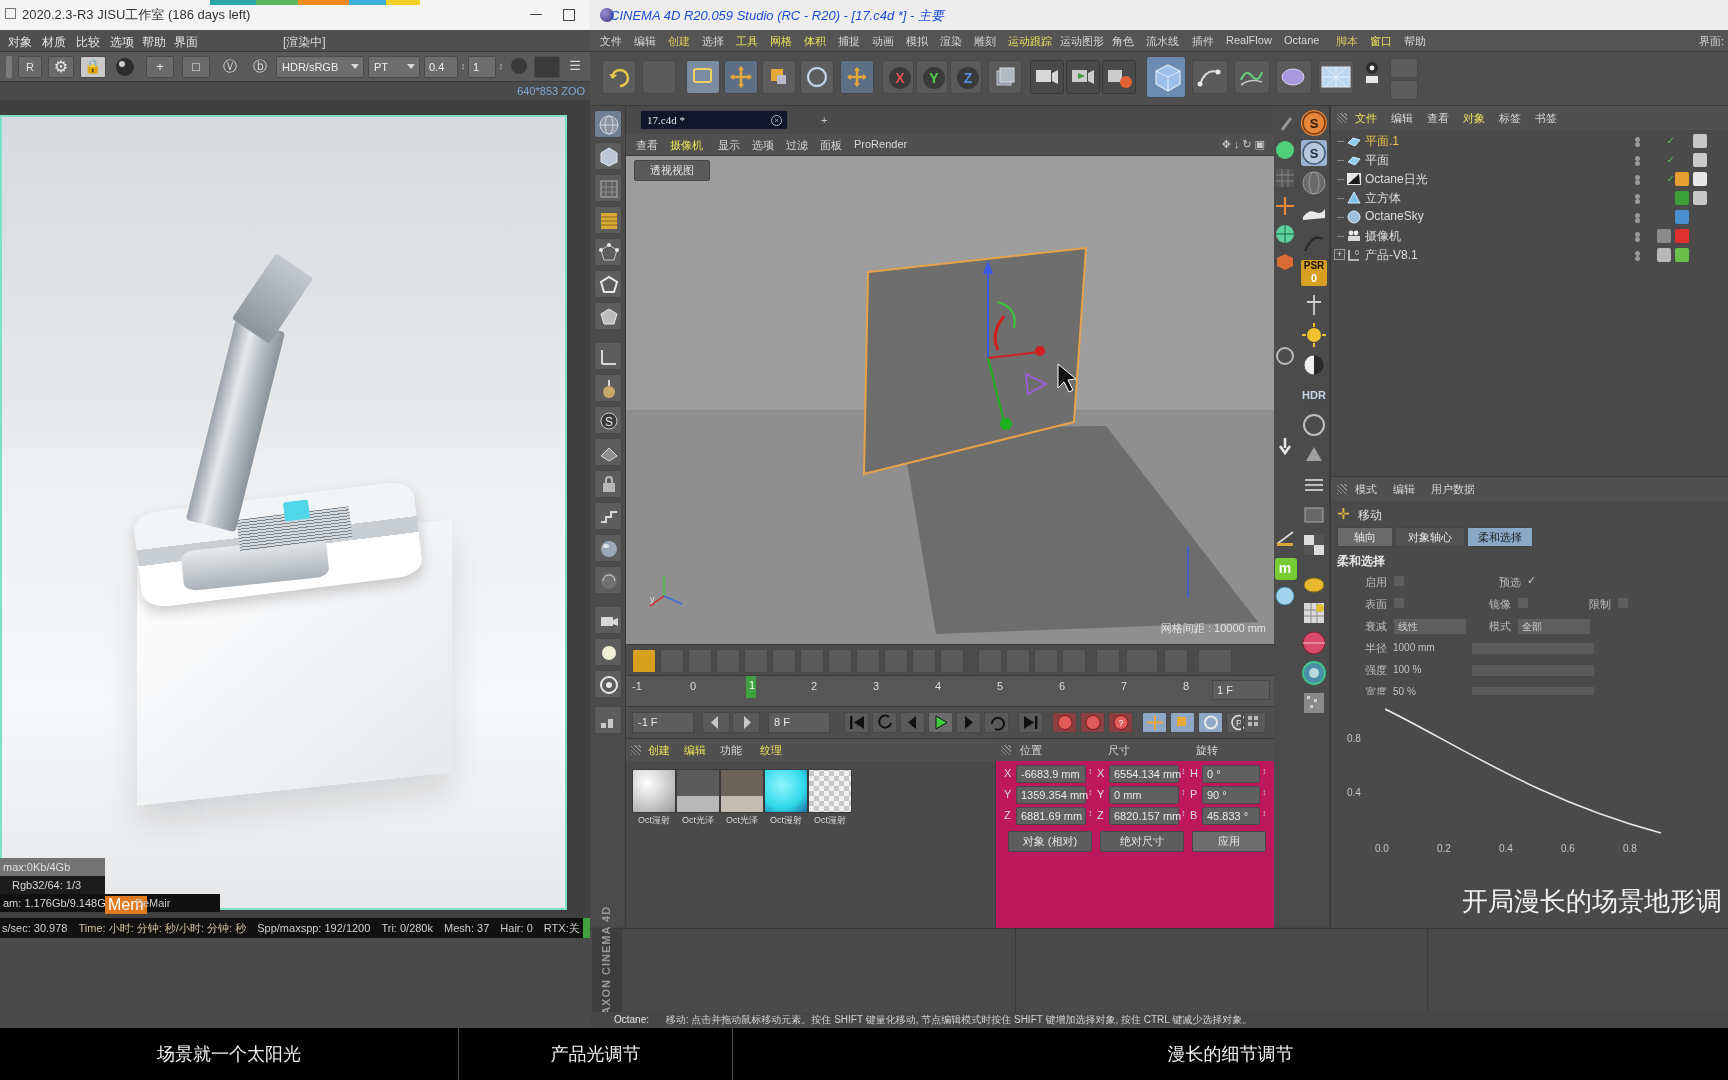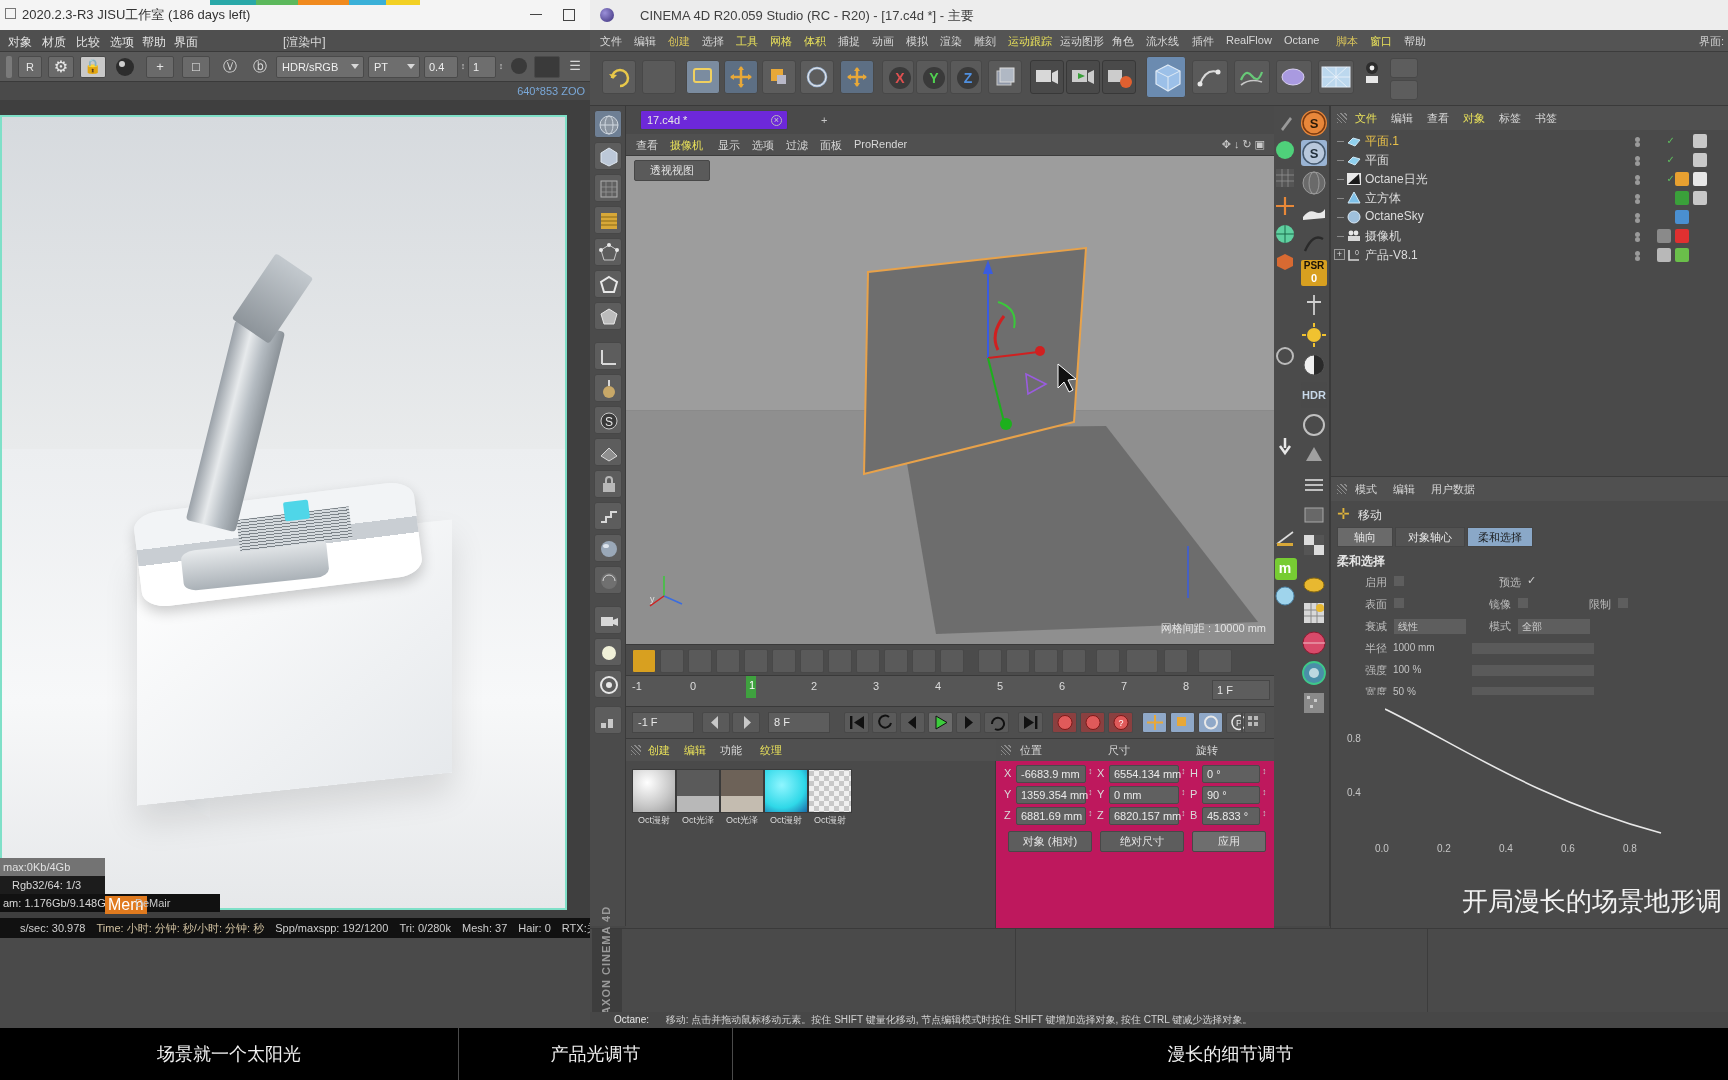--- a/index.html
+++ b/index.html
@@ -81,39 +81,39 @@
   #oct-statusbar { position:absolute; left:0; top:918px; width:590px; height:20px; background:#111;
       color:#cfcfcf; font-size:11px; line-height:20px; white-space:nowrap; }
   #oct-statusbar span { display:inline-block; }
   .gpu-badge { background:#3fa13f; color:#fff; padding:0 4px; }
 
   
   #c4d { position:absolute; left:590px; top:0; width:1138px; height:1028px; background:#474747; }
   #c4d-title { position:absolute; left:0; top:0; width:1138px; height:30px; background:#ededed; }
   #c4d-title .glyph { position:absolute; left:10px; top:8px; width:14px; height:14px; border-radius:50%;
       background:radial-gradient(circle at 35% 35%,#9a8fd8,#3b2f7a); }
-  #c4d-title .tt { position:absolute; left:50px; top:7px; font-size:13px; color:#404040; }
+  #c4d-title .tt { position:absolute; left:20px; top:7px; font-size:13px; color:#1d4ed8;font-style:italic; }
 
   #c4d-menubar { position:absolute; left:0; top:30px; width:1138px; height:22px; background:#545454;
       border-bottom:1px solid #3c3c3c; }
   #c4d-menubar .mi { position:absolute; top:4px; font-size:11px; white-space:nowrap; }
   #c4d-menubar .iface { position:absolute; right:4px; top:4px; font-size:11px; color:#cfcfcf; }
 
   #c4d-toolbar { position:absolute; left:0; top:52px; width:1138px; height:54px; background:#4f4f4f;
       border-bottom:1px solid #3a3a3a; }
   .tb { position:absolute; border-radius:3px; }
 
   
   #left-tools { position:absolute; left:0px; top:106px; width:36px; height:820px; background:#4b4b4b;
       border-right:1px solid #3a3a3a; }
   .lt { position:absolute; left:4px; width:28px; height:28px; background:#5d5d5d; border:1px solid #474747;
       border-radius:3px; }
   #vp-tabrow { position:absolute; left:36px; top:106px; width:648px; height:28px; background:#4a4a4a; }
-  #vp-tab { position:absolute; left:14px; top:4px; width:148px; height:20px; background:#6d28d9;
-      border:1px solid #454545; border-radius:2px; color:#e6e6e6; font-size:11px; line-height:18px; padding-left:6px; }
+  #vp-tab { position:absolute; left:14px; top:4px; width:148px; height:20px; background:#0f172a;
+      border:1px solid #454545; border-radius:2px; color:#e6e6e6; font-size:11px; line-height:18px; padding-left:6px;font-family:Liberation Serif, serif; }
   #vp-tab .x { position:absolute; right:5px; top:4px; width:11px; height:11px; border-radius:50%;
       border:1px solid #b9b9b9; color:#ccc; font-size:9px; line-height:9px; text-align:center; }
   #vp-tabrow .plus { position:absolute; left:195px; top:8px; color:#c8c8c8; font-size:11px; }
 
   #vp-menubar { position:absolute; left:36px; top:134px; width:648px; height:22px; background:#505050;
       border-bottom:1px solid #3c3c3c; }
   #vp-menubar .mi { position:absolute; top:4px; font-size:11px; color:#d8d8d8; }
   #vp-menubar .gizmos { position:absolute; right:6px; top:4px; font-size:11px; color:#c8c8c8; letter-spacing:3px; }
 
   #vp-label { position:absolute; left:44px; top:160px; background:#5a5a5a; color:#e2e2e2; font-size:11px;
@@ -304,21 +304,21 @@
     <div id="oct-ov1">max:0Kb/4Gb</div>
     <div id="oct-ov2">Rgb32/64: 1/3</div>
     <div id="oct-ov3">
       <span>am: 1.176Gb/9.148Gb/11</span>
       <span class="mem">Mem</span>
       <span class="demo">DeMair</span>
     </div>
   </div>
 
   <div id="oct-statusbar">
-    <span style="padding-left:20px">s/sec: 30.978</span>
+    <span style="padding-left:2px">s/sec: 30.978</span>
     <span style="padding-left:8px;color:#d0c0a0">Time: 小时: 分钟: 秒/小时: 分钟: 秒</span>
     <span style="padding-left:8px">Spp/maxspp: 192/1200</span>
     <span style="padding-left:8px">Tri: 0/280k</span>
     <span style="padding-left:8px">Mesh: 37</span>
     <span style="padding-left:8px">Hair: 0</span>
     <span style="padding-left:8px">RTX:关</span>
     <span style="padding-left:8px" class="gpu-badge">GPU:</span>
     <span style="padding-left:6px">59</span>
   </div>
 </div>

